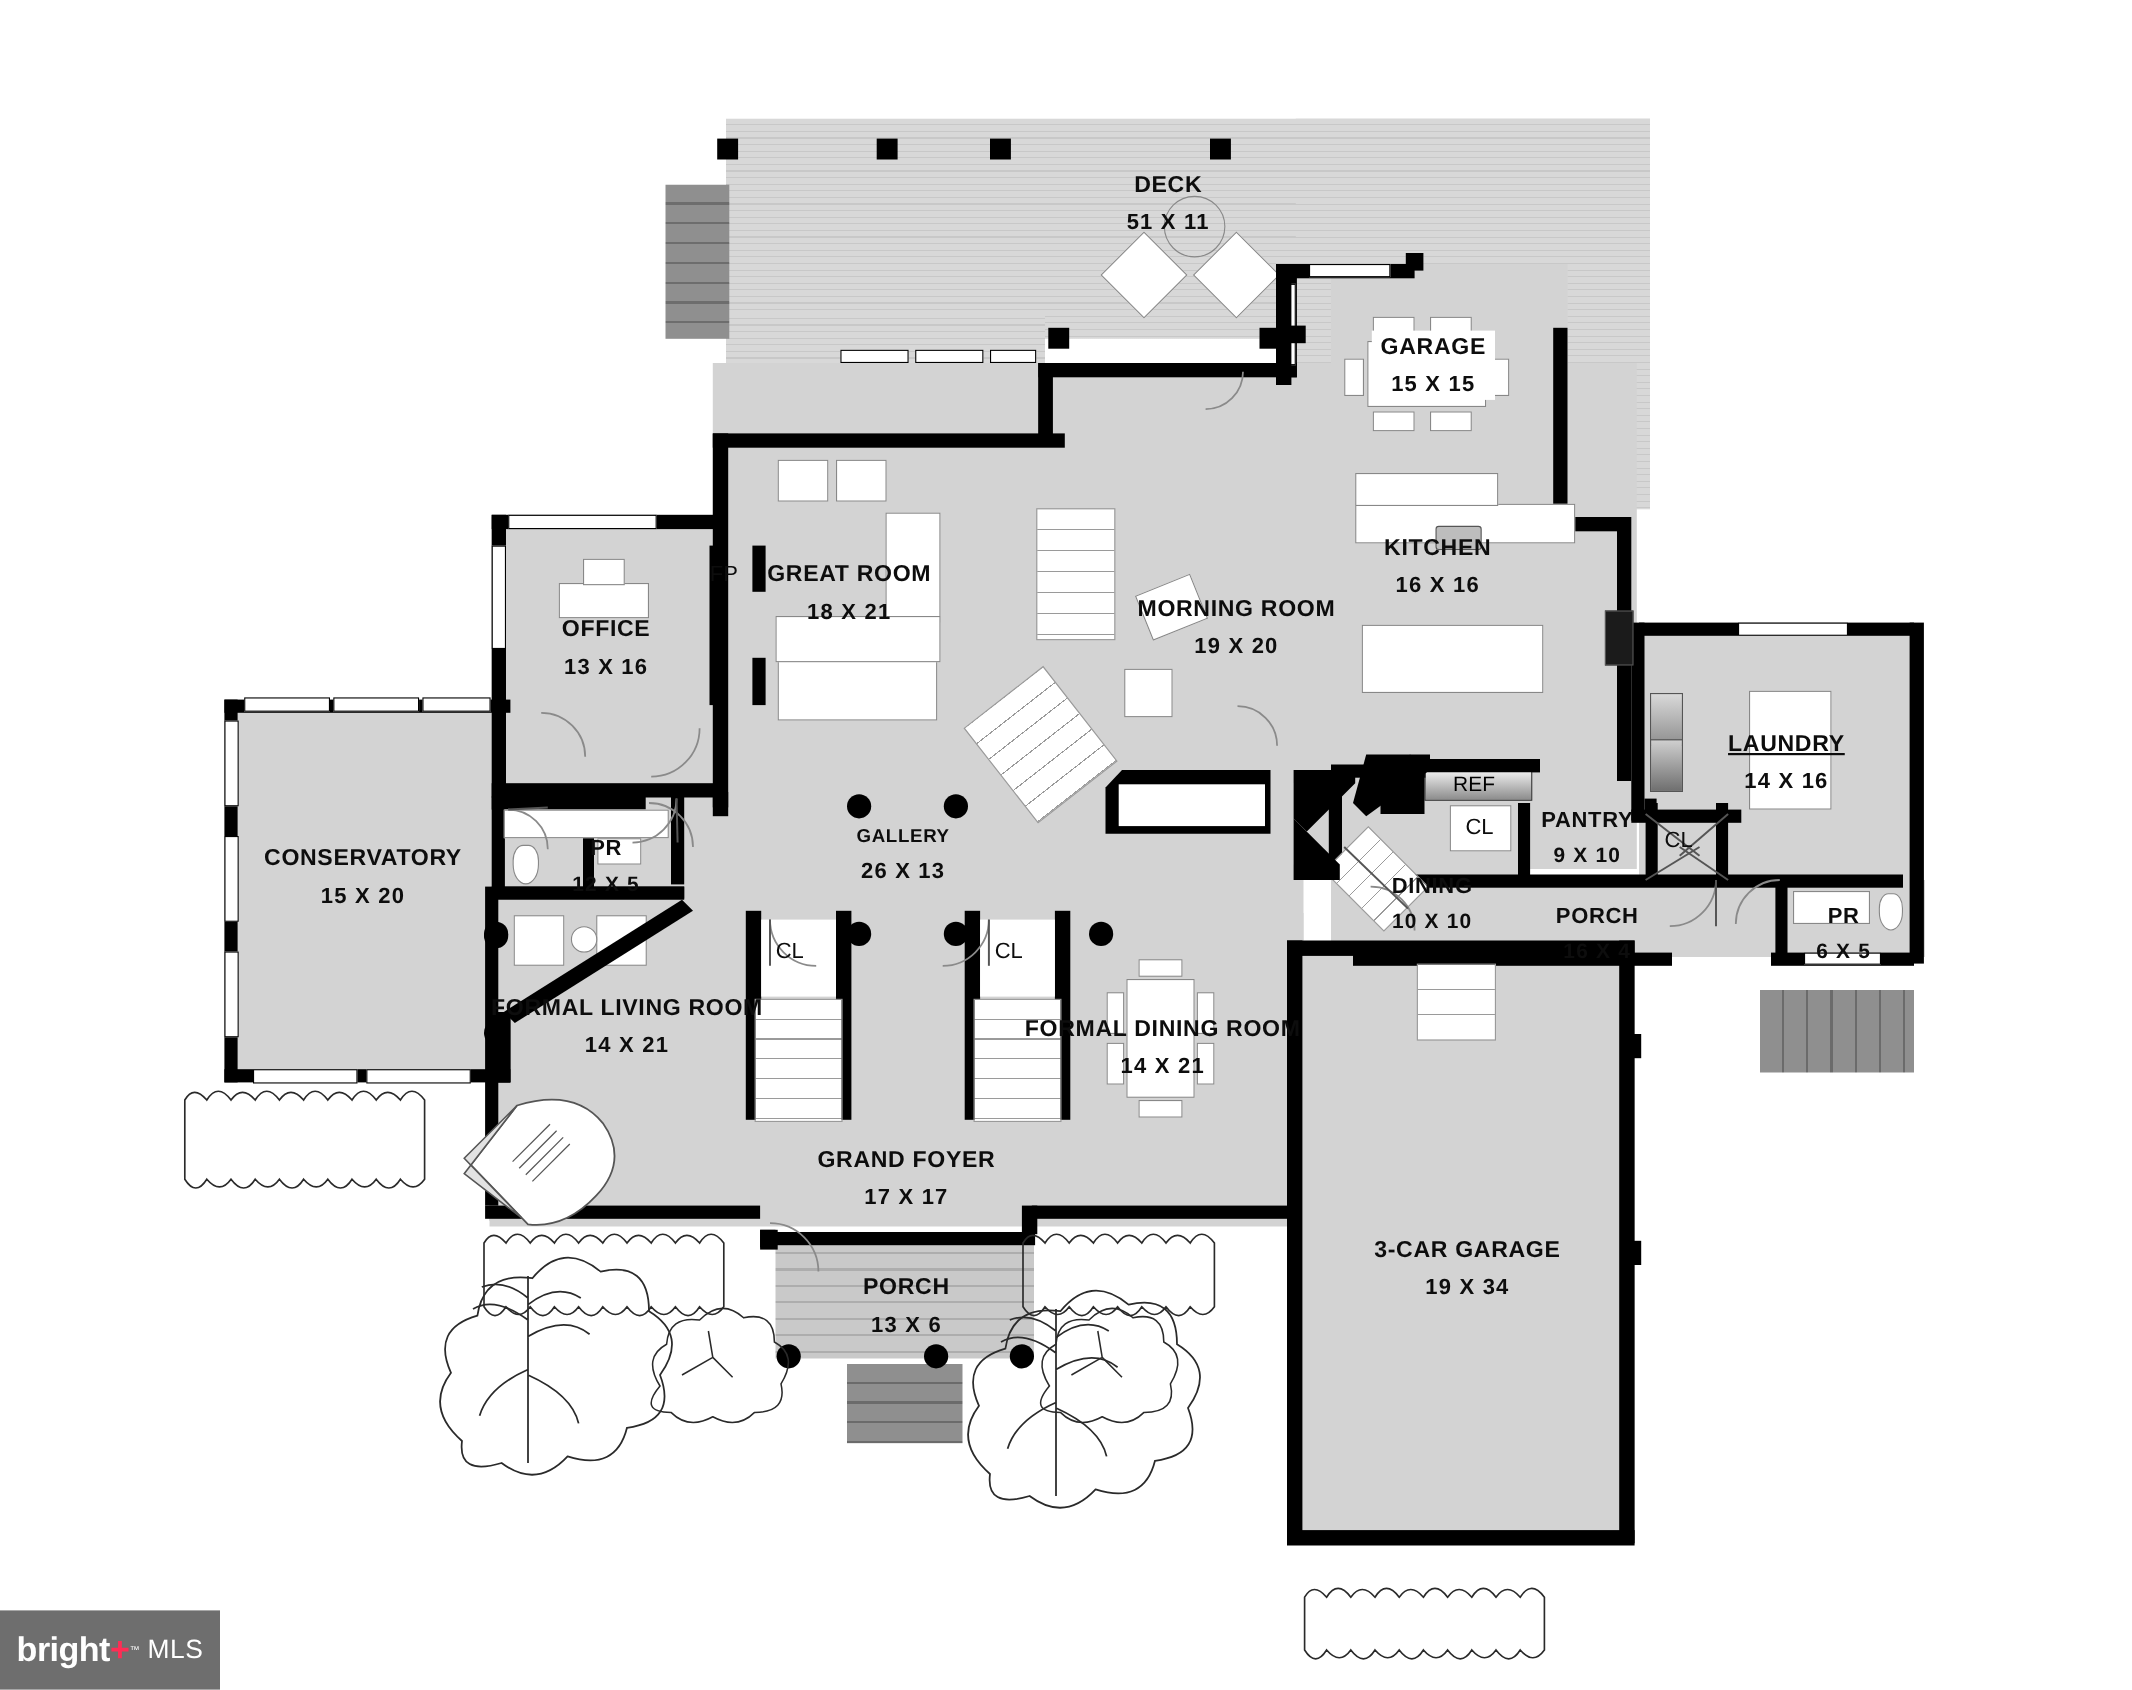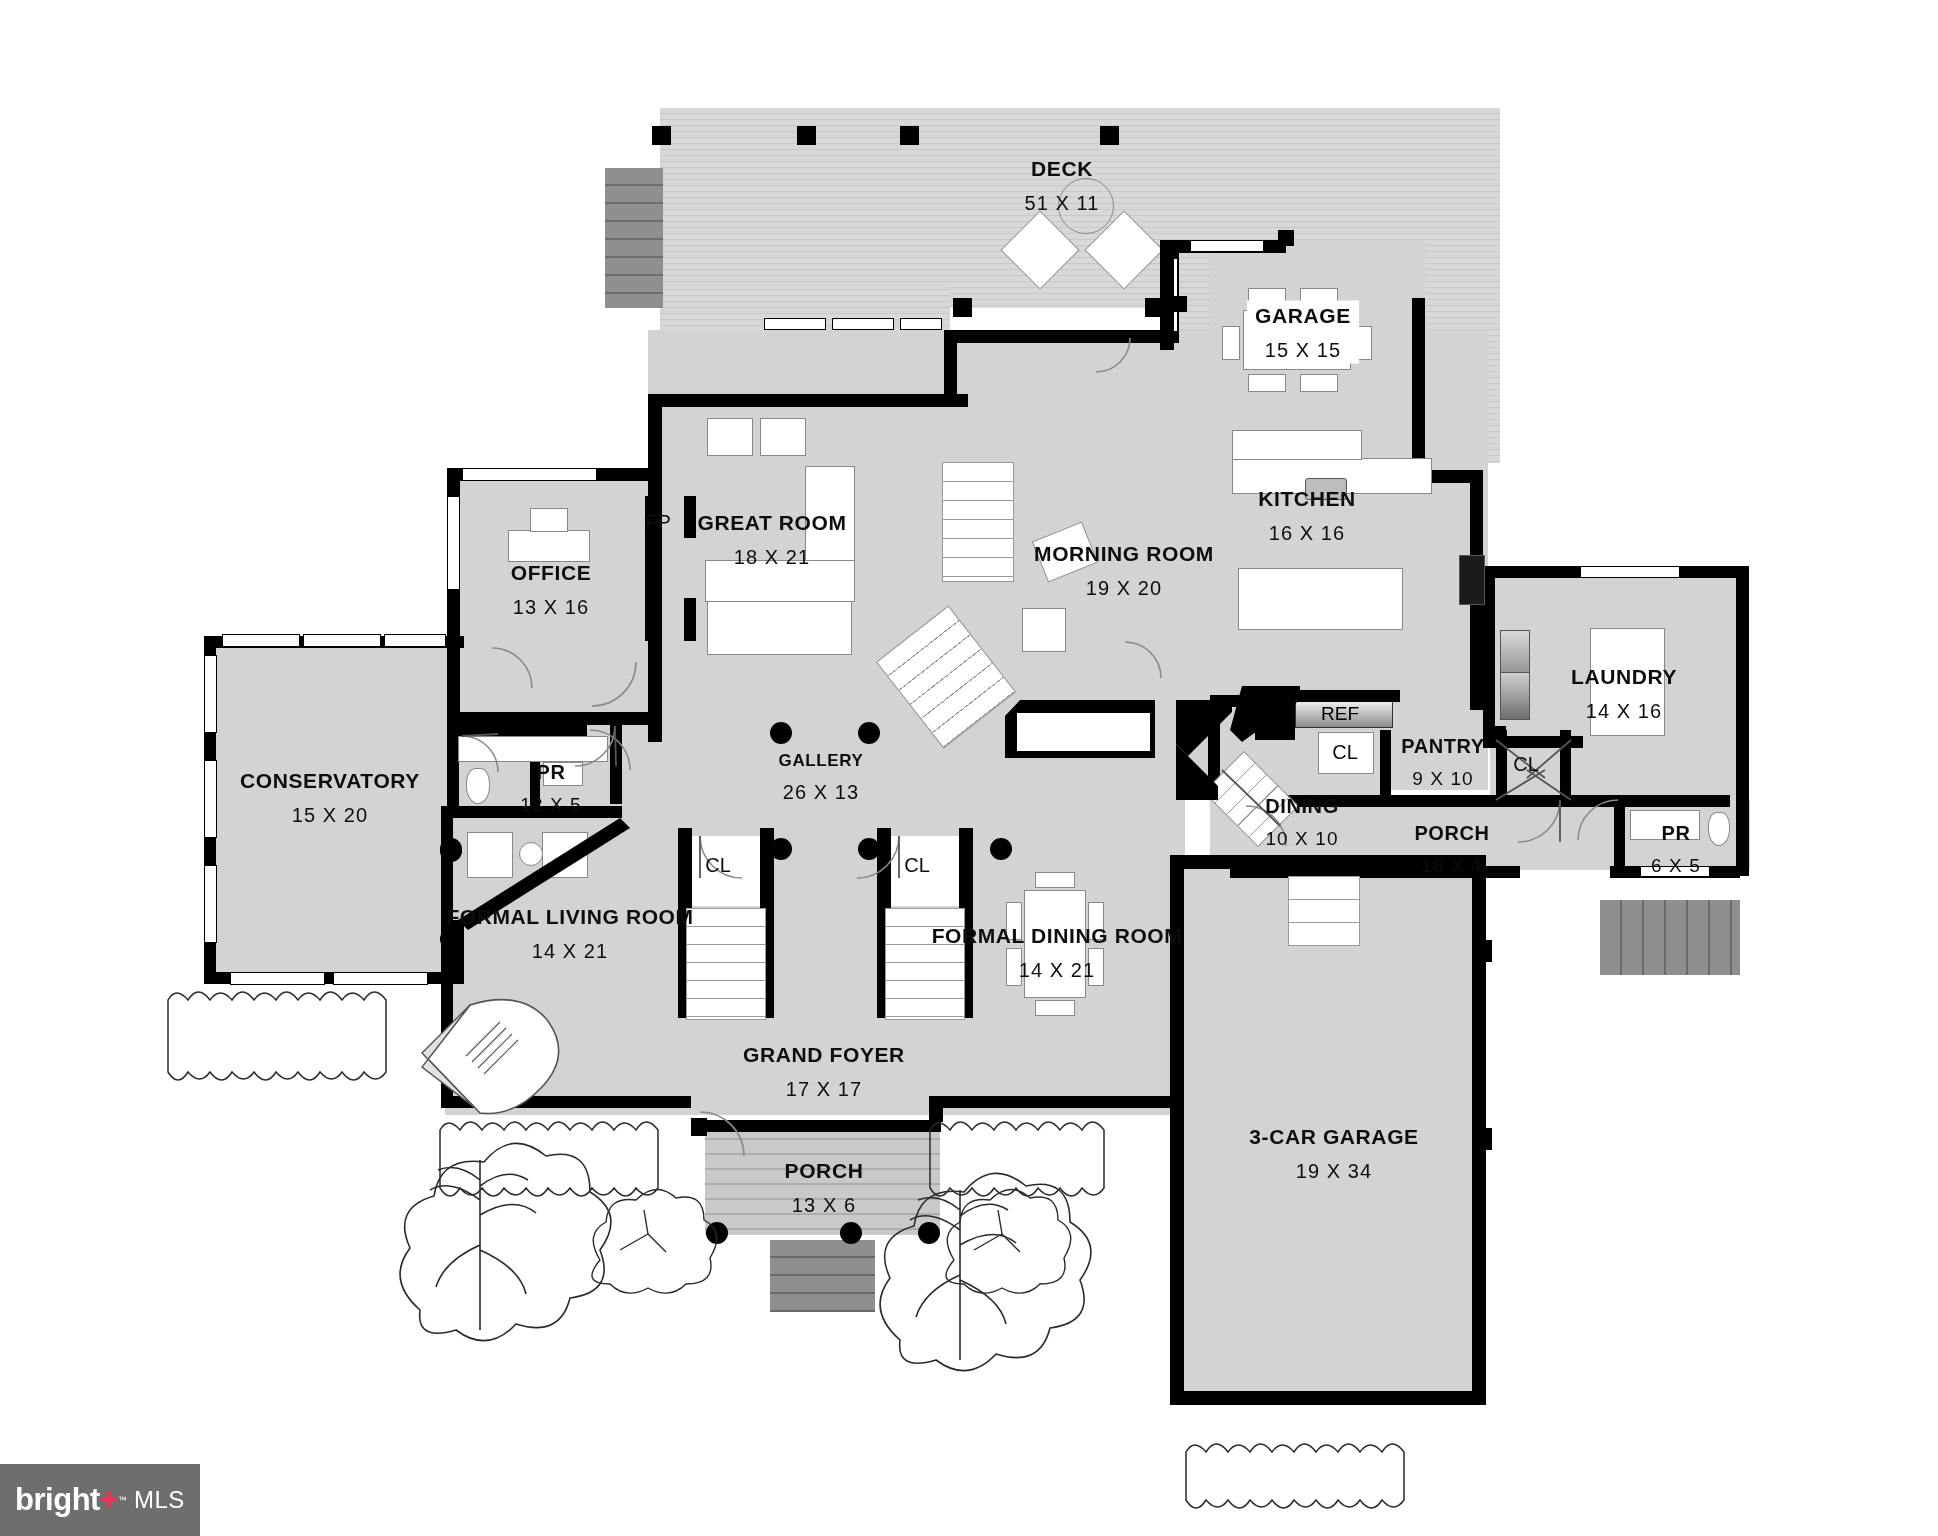--- a/index.html
+++ b/index.html
@@ -5,21 +5,21 @@
   html,body{margin:0;padding:0;background:#ffffff;}
   body{width:1938px;height:1536px;position:relative;overflow:hidden;
        font-family:"Liberation Sans", sans-serif;}
 
   #plan{position:absolute;left:0;top:0;width:1938px;height:1536px;}
 
   
   .lbl{position:absolute;text-align:center;color:#0d0d0d;line-height:1.12;
        white-space:nowrap;transform:translate(-50%,-50%);pointer-events:none;}
   .lbl .n{font-weight:bold;letter-spacing:.6px;}
-  .lbl .d{font-weight:normal;letter-spacing:1.1px;margin-top:11px;}
+  .lbl .d{font-weight:bold;letter-spacing:1.1px;margin-top:11px;}
 
   .floor{position:absolute;background:#d3d3d3;}
   .deckfill{position:absolute;background:
       repeating-linear-gradient(to bottom,#d8d8d8 0px,#d8d8d8 5px,#c8c8c8 5px,#c8c8c8 6px);}
   .wall{position:absolute;background:#000;}
   .win{position:absolute;background:#fff;border:1.6px solid #000;box-sizing:border-box;}
   .wp{position:absolute;background:#000;}
   .col{position:absolute;background:#000;border-radius:50%;}
   .fix{position:absolute;background:#fff;border:1.4px solid #555;box-sizing:border-box;}
   .fixl{position:absolute;background:#fff;border:1.2px solid #888;box-sizing:border-box;}
@@ -359,21 +359,21 @@
   </div>
   <div class="lbl" style="left:1124px;top:570px;font-size:0;">
     <div class="n" style="font-size:21px;">MORNING ROOM</div>
     <div class="d" style="font-size:20px;">19 X 20</div>
   </div>
   <div class="lbl" style="left:551px;top:589px;font-size:0;">
     <div class="n" style="font-size:21px;">OFFICE</div>
     <div class="d" style="font-size:20px;">13 X 16</div>
   </div>
   <div class="lbl" style="left:1624px;top:693px;font-size:0;">
-    <div class="n" style="font-size:21px;">LAUNDRY</div>
+    <div class="n" style="font-size:21px;text-decoration:underline;">LAUNDRY</div>
     <div class="d" style="font-size:20px;">14 X 16</div>
   </div>
   <div class="lbl" style="left:1443px;top:762px;font-size:0;">
     <div class="n" style="font-size:20px;">PANTRY</div>
     <div class="d" style="font-size:19px;">9 X 10</div>
   </div>
   <div class="lbl" style="left:330px;top:797px;font-size:0;">
     <div class="n" style="font-size:21px;">CONSERVATORY</div>
     <div class="d" style="font-size:20px;">15 X 20</div>
   </div>

